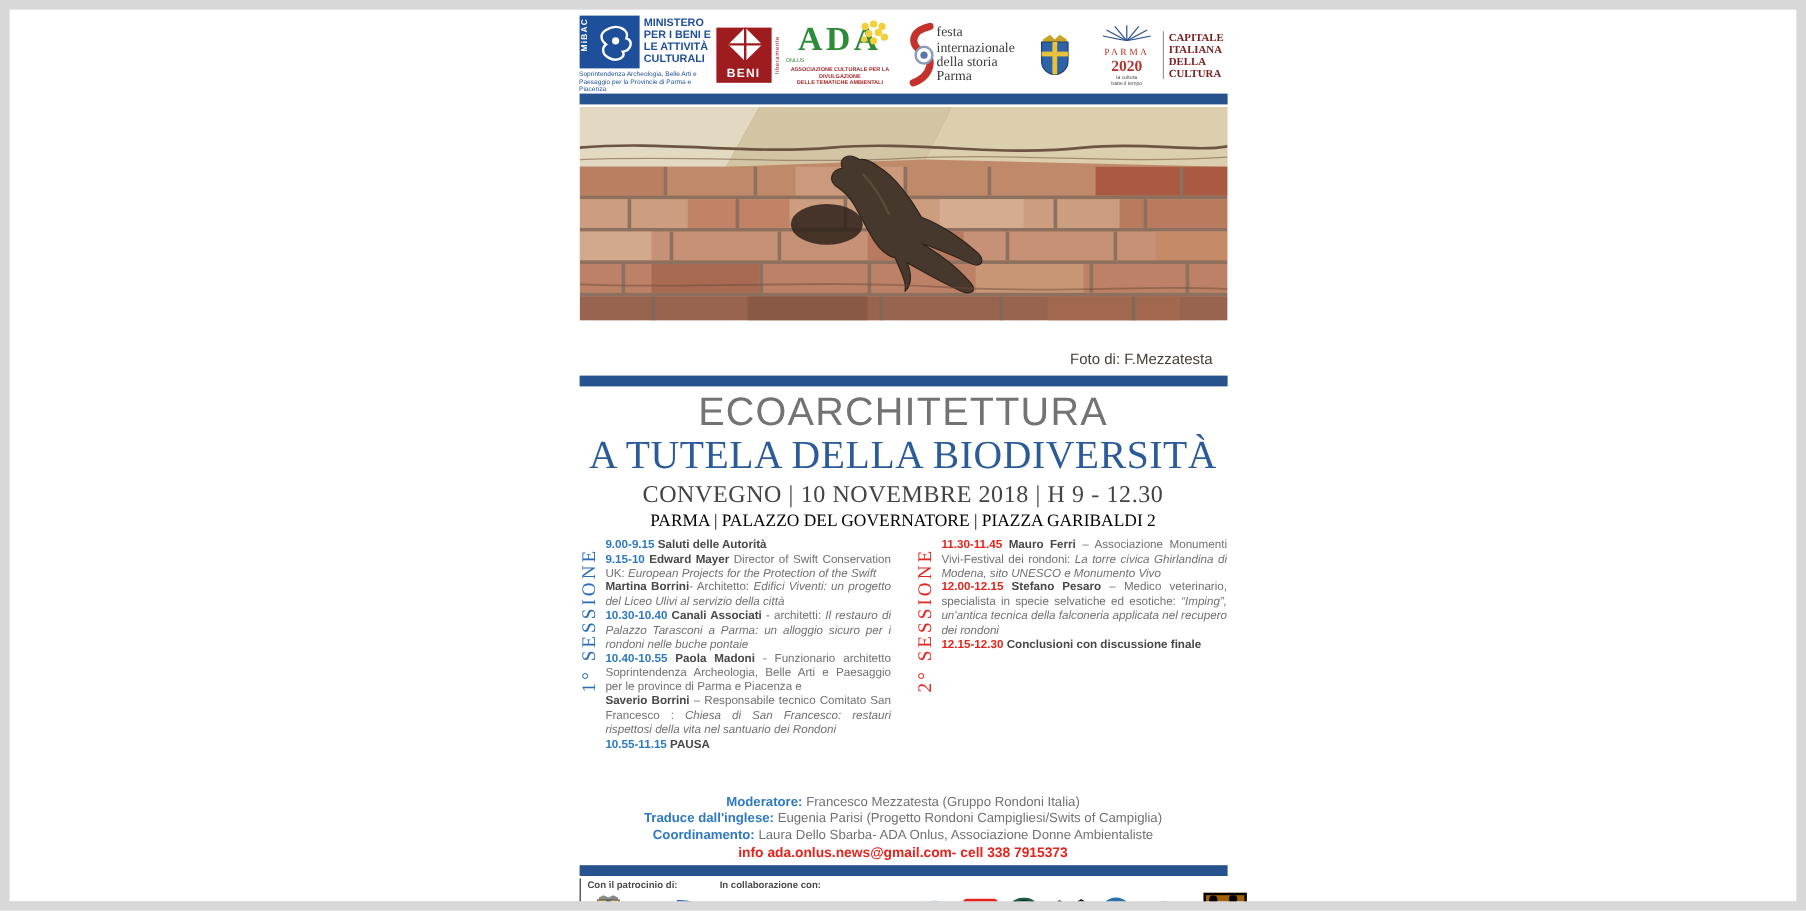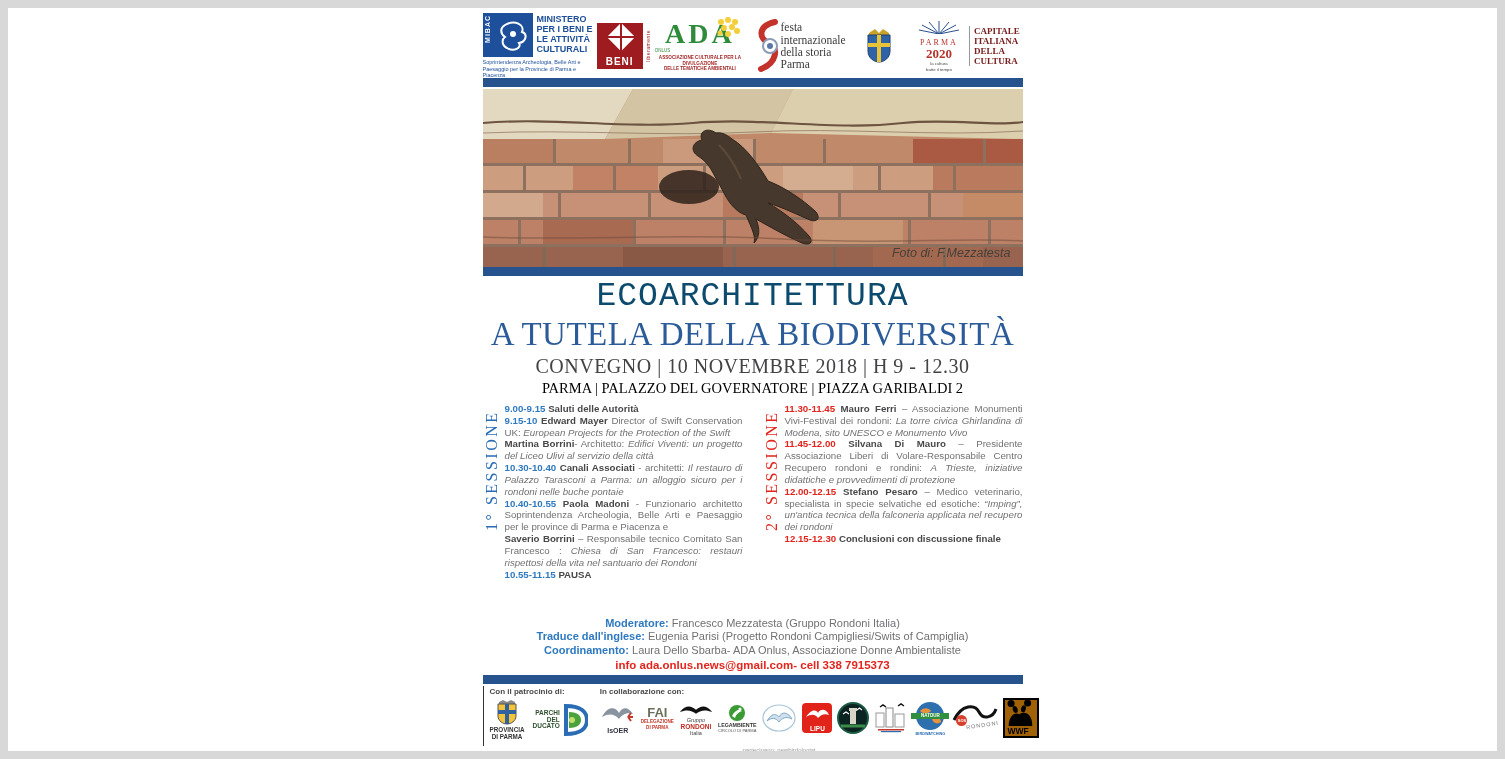--- a/index.html
+++ b/index.html
@@ -48,26 +48,26 @@
   .p2020-brand { font-family:"Liberation Serif",serif; font-size:8px; letter-spacing:2px; color:#b5342c; }
   .p2020-year { font-family:"Liberation Serif",serif; font-size:13px; font-weight:bold; color:#b5342c; line-height:1; }
   .p2020-tag { font-size:4.3px; color:#444; line-height:1.2; margin-top:1px; }
   .p2020-div { width:1px; height:40px; background:#999; }
   .p2020-right { font-family:"Liberation Serif",serif; font-size:9px; font-weight:bold; color:#7a2020; line-height:1.12; }
 
   
   .bar { height:9px; background:#26538e; }
 
   
-  .photo { position:relative; height:178px; margin-top:2px; overflow:hidden;font-style:italic; }
+  .photo { position:relative; height:224px; margin-top:2px; overflow:hidden; }
   .photo-caption { position:absolute; right:12px; bottom:7px; font-size:12.5px; color:#46403a; }
 
   
   .title-block { text-align:center; padding-top:3px; }
-  .title-1 { font-family:Liberation Mono, monospace; font-size:33px; color:#0c4a6e; line-height:36px; letter-spacing:1px; }
+  .title-1 { font-family:Liberation Sans, sans-serif; font-size:33px; color:#737373; line-height:36px; letter-spacing:1px; }
   .title-2 { font-family:"Liberation Serif",serif; font-size:33px; color:#2b5c99; line-height:38px; letter-spacing:.5px; }
   .title-3 { font-family:"Liberation Serif",serif; font-size:20px; color:#434346; line-height:25px; margin-top:1px; letter-spacing:.5px; }
   .title-4 { font-family:"Liberation Serif",serif; font-size:14.5px; color:#000000; line-height:18px; }
 
   
   .program { display:flex; justify-content:space-between; margin-top:6px; height:212px; overflow:hidden; }
   .prog-col { display:flex; width:260px; }
   .vlabel { width:22px; font-family:"Liberation Serif",serif; font-size:16px; letter-spacing:2.5px;
             writing-mode:vertical-rl; transform:rotate(180deg); height:128px; flex:0 0 auto; }
   .session1 .vlabel { color:#2b6db5; }
@@ -326,21 +326,20 @@
             <p class="prog-item"><span class="seg-time">10.30-10.40 </span><span class="seg-bold">Canali Associati </span><span class="seg-plain">- architetti: </span><span class="seg-italic">Il restauro di Palazzo Tarasconi a Parma: un alloggio sicuro per i rondoni nelle buche pontaie</span></p>
             <p class="prog-item"><span class="seg-time">10.40-10.55 </span><span class="seg-bold">Paola Madoni </span><span class="seg-plain">- Funzionario architetto Soprintendenza Archeologia, Belle Arti e Paesaggio per le province di Parma e Piacenza e</span></p>
             <p class="prog-item"><span class="seg-bold">Saverio Borrini </span><span class="seg-plain">– Responsabile tecnico Comitato San Francesco : </span><span class="seg-italic">Chiesa di San Francesco: restauri rispettosi della vita nel santuario dei Rondoni</span></p>
             <p class="prog-item"><span class="seg-time">10.55-11.15 </span><span class="seg-bold">PAUSA</span></p>
           </div>
       </div>
       <div class="prog-col session2">
         <div class="vlabel">2° SESSIONE</div>
         <div class="prog-items">
             <p class="prog-item"><span class="seg-time">11.30-11.45 </span><span class="seg-bold">Mauro Ferri </span><span class="seg-plain">– Associazione Monumenti Vivi-Festival dei rondoni: </span><span class="seg-italic">La torre civica Ghirlandina di Modena, sito UNESCO e Monumento Vivo</span></p>
-            <p class="prog-item"><span class="seg-time">11.45-12.00 </span><span class="seg-bold">Silvana Di Mauro </span><span class="seg-plain">– Presidente Associazione Liberi di Volare-Responsabile Centro Recupero rondoni e rondini: </span><span class="seg-italic">A Trieste, iniziative didattiche e provvedimenti di protezione</span></p>
             <p class="prog-item"><span class="seg-time">12.00-12.15 </span><span class="seg-bold">Stefano Pesaro </span><span class="seg-plain">– Medico veterinario, specialista in specie selvatiche ed esotiche: </span><span class="seg-italic">“Imping”, un'antica tecnica della falconeria applicata nel recupero dei rondoni</span></p>
             <p class="prog-item"><span class="seg-time">12.15-12.30 </span><span class="seg-bold">Conclusioni con discussione finale</span></p>
           </div>
       </div>
     </div>
 
     <div class="credits">
       <div>
           <p class="credit-line"><span class="credit-label">Moderatore: </span><span class="credit-value">Francesco Mezzatesta (Gruppo Rondoni Italia)</span></p>
           <p class="credit-line"><span class="credit-label">Traduce dall'inglese: </span><span class="credit-value">Eugenia Parisi (Progetto Rondoni Campigliesi/Swits of Campiglia)</span></p>

